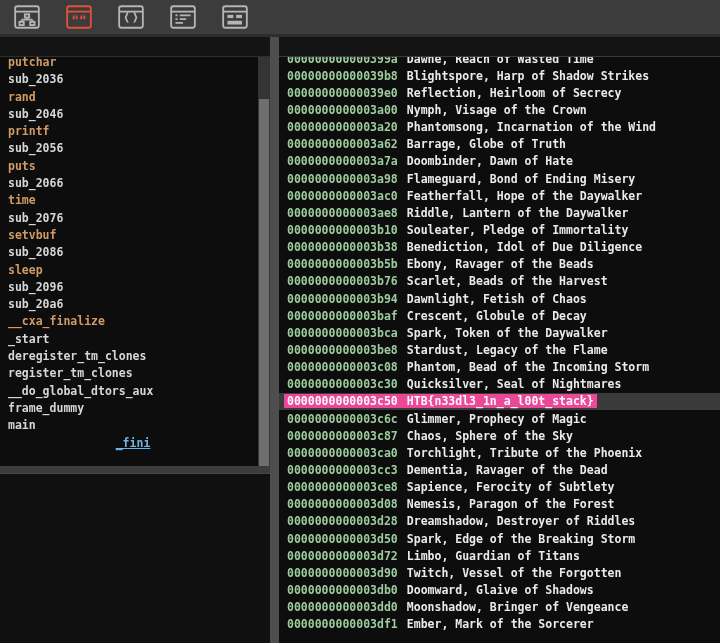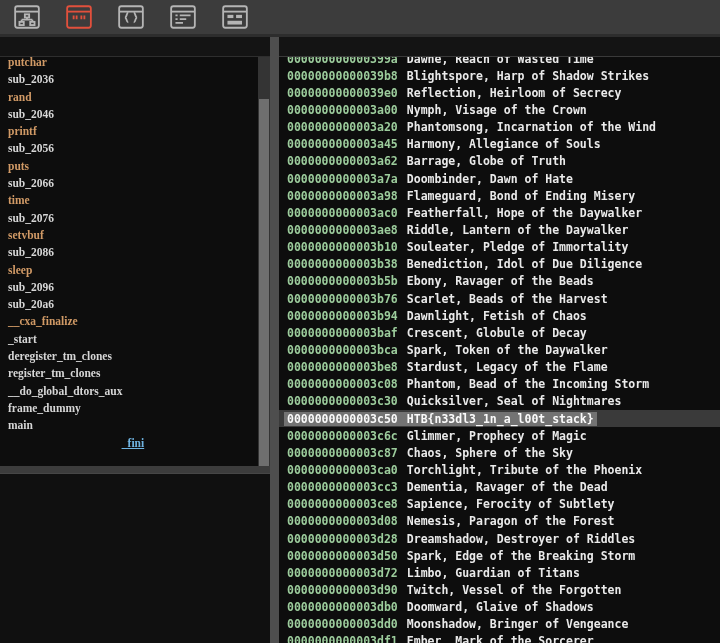--- a/index.html
+++ b/index.html
@@ -21,21 +21,21 @@
 
   
   .workspace { flex:1; display:flex; min-height:0; }
 
   .left-col { width:270px; display:flex; flex-direction:column; flex:0 0 auto; }
   .left-strip { height:20px; background:#141414; border-bottom:1px solid #2e2e2e; flex:0 0 auto; }
   .func-area { height:409px; background:#0d0d0d; display:flex; overflow:hidden; flex:0 0 auto; }
   .func-list { flex:1; overflow:hidden; padding-left:8px; margin-top:-3px; }
   .func-item {
     height:17.3px; line-height:17.3px; font-size:11.5px; font-weight:600;
-    white-space:pre; color:#d6d6d6; cursor:default;font-family:Liberation Serif, serif;
+    white-space:pre; color:#d6d6d6; cursor:default;
   }
   .func-item.import { color:#d19a66; }
   .func-item.linked { color:#6fb3e0; text-decoration:underline;text-align:center; }
   .func-scrollbar { width:12px; background:#343434; position:relative; flex:0 0 auto; }
   .func-scroll-thumb { position:absolute; left:1px; right:1px; top:42px; bottom:0; background:#6f6f6f; }
 
   .h-split { height:7px; background:#3c3c3c; flex:0 0 auto; cursor:row-resize; }
   .left-bottom { flex:1; background:#101010; border-top:1px solid #464646; }
 
   .v-split { width:9px; background:#4e4e4e; flex:0 0 auto; cursor:col-resize; }
@@ -44,21 +44,21 @@
   .right-strip { height:20px; background:#141414; border-bottom:1px solid #3a3a3a; flex:0 0 auto; }
   .strings-list { flex:1; background:#0d0d0d; overflow:hidden; padding-left:8px; }
   .strings-inner { margin-top:-7px; }
   .string-row {
     height:17.15px; display:flex; align-items:center; white-space:pre;
     font-size:11.5px; font-weight:600; cursor:default;
   }
   .string-addr { color:#9ccc9c; margin-right:9px; }
   .string-text { color:#eaeaea; }
   .string-row.selected { background:#3a3a3a; margin-left:-8px; padding-left:8px; }
-  .string-row.selected .hl { background:#737373; padding:0 3px; margin-left:-3px; }
+  .string-row.selected .hl { background:#ec4899; padding:0 3px; margin-left:-3px; }
   .string-row.selected .string-addr,
   .string-row.selected .string-text { color:#fafafa; }
 </style>
 </head>
 <body>
 
 <div class="app">
 
   <div class="toolbar">
 
@@ -164,21 +164,20 @@
 
     <div class="right-col">
       <div class="right-strip"></div>
       <div class="strings-list">
         <div class="strings-inner">
             <div class="string-row"><span class="hl"><span class="string-addr">000000000000399a</span><span class="string-text">Dawne, Reach of Wasted Time</span></span></div>
             <div class="string-row"><span class="hl"><span class="string-addr">00000000000039b8</span><span class="string-text">Blightspore, Harp of Shadow Strikes</span></span></div>
             <div class="string-row"><span class="hl"><span class="string-addr">00000000000039e0</span><span class="string-text">Reflection, Heirloom of Secrecy</span></span></div>
             <div class="string-row"><span class="hl"><span class="string-addr">0000000000003a00</span><span class="string-text">Nymph, Visage of the Crown</span></span></div>
             <div class="string-row"><span class="hl"><span class="string-addr">0000000000003a20</span><span class="string-text">Phantomsong, Incarnation of the Wind</span></span></div>
-            <div class="string-row"><span class="hl"><span class="string-addr">0000000000003a45</span><span class="string-text">Harmony, Allegiance of Souls</span></span></div>
             <div class="string-row"><span class="hl"><span class="string-addr">0000000000003a62</span><span class="string-text">Barrage, Globe of Truth</span></span></div>
             <div class="string-row"><span class="hl"><span class="string-addr">0000000000003a7a</span><span class="string-text">Doombinder, Dawn of Hate</span></span></div>
             <div class="string-row"><span class="hl"><span class="string-addr">0000000000003a98</span><span class="string-text">Flameguard, Bond of Ending Misery</span></span></div>
             <div class="string-row"><span class="hl"><span class="string-addr">0000000000003ac0</span><span class="string-text">Featherfall, Hope of the Daywalker</span></span></div>
             <div class="string-row"><span class="hl"><span class="string-addr">0000000000003ae8</span><span class="string-text">Riddle, Lantern of the Daywalker</span></span></div>
             <div class="string-row"><span class="hl"><span class="string-addr">0000000000003b10</span><span class="string-text">Souleater, Pledge of Immortality</span></span></div>
             <div class="string-row"><span class="hl"><span class="string-addr">0000000000003b38</span><span class="string-text">Benediction, Idol of Due Diligence</span></span></div>
             <div class="string-row"><span class="hl"><span class="string-addr">0000000000003b5b</span><span class="string-text">Ebony, Ravager of the Beads</span></span></div>
             <div class="string-row"><span class="hl"><span class="string-addr">0000000000003b76</span><span class="string-text">Scarlet, Beads of the Harvest</span></span></div>
             <div class="string-row"><span class="hl"><span class="string-addr">0000000000003b94</span><span class="string-text">Dawnlight, Fetish of Chaos</span></span></div>

